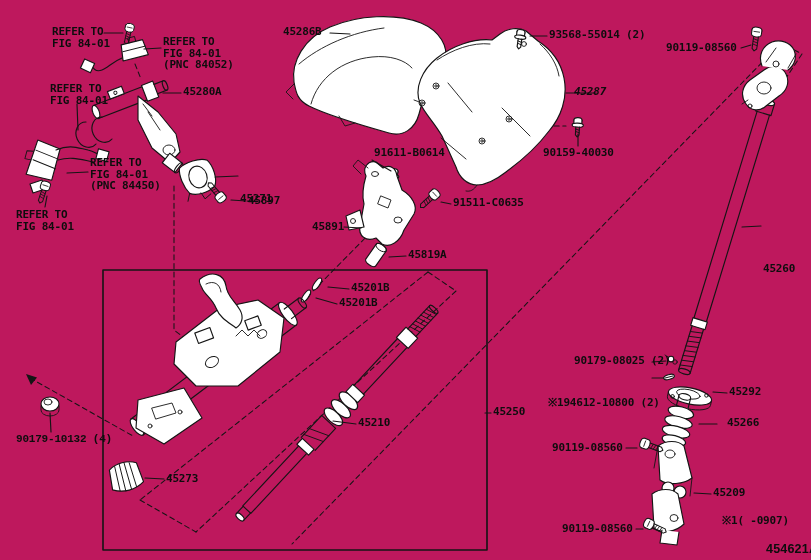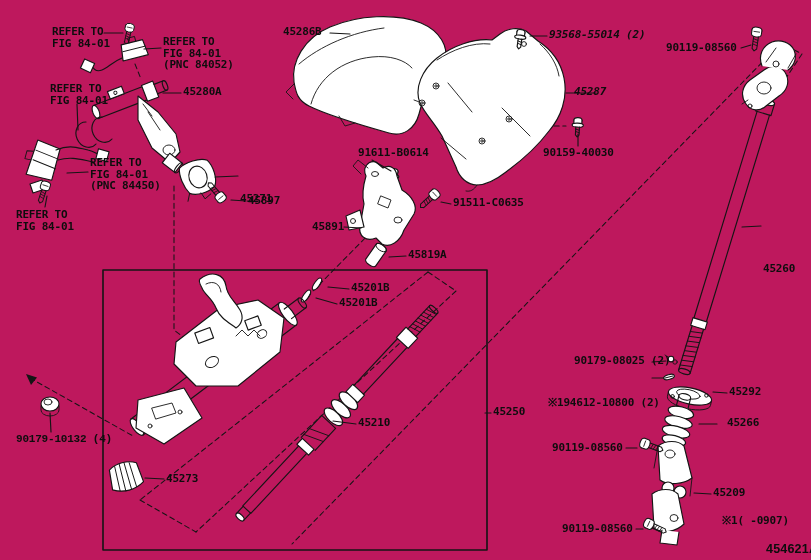--- a/index.html
+++ b/index.html
@@ -334,25 +334,25 @@
 FIG 84-01</div>
       <div class="lbl" style="left: 183px; top: 86px;">45280A</div>
       <div class="lbl" style="left: 90px; top: 157px;">REFER TO
 FIG 84-01
 (PNC 84450)</div>
       <div class="lbl" style="left: 16px; top: 209px;">REFER TO
 FIG 84-01</div>
       <div class="lbl" style="left: 240px; top: 170px; margin-top: 23px;">45271</div>
       <div class="lbl" style="left: 248px; top: 195px;">45897</div>
       <div class="lbl" style="left: 283px; top: 26px;">45286B</div>
-      <div class="lbl" style="left: 549px; top: 29px; font-style: italic;">93568-55014 (2)</div>
+      <div class="lbl" style="left: 549px; top: 29px;">93568-55014 (2)</div>
       <div class="lbl" style="left: 666px; top: 42px;">90119-08560</div>
       <div class="lbl" style="left: 574px; top: 86px; font-style: italic;">45287</div>
       <div class="lbl" style="left: 543px; top: 147px;">90159-40030</div>
-      <div class="lbl" style="left: 358px; top: 147px;">91611-B0614</div>
+      <div class="lbl" style="left: 374px; top: 147px;">91611-B0614</div>
       <div class="lbl" style="left: 453px; top: 197px;">91511-C0635</div>
       <div class="lbl" style="left: 312px; top: 221px;">45891</div>
       <div class="lbl" style="left: 408px; top: 249px;">45819A</div>
       <div class="lbl" style="left: 351px; top: 282px;">45201B</div>
       <div class="lbl" style="left: 339px; top: 297px;">45201B</div>
       <div class="lbl" style="left: 493px; top: 406px;">45250</div>
       <div class="lbl" style="left: 358px; top: 417px;">45210</div>
       <div class="lbl" style="left: 166px; top: 473px;">45273</div>
       <div class="lbl" style="left: 16px; top: 434px; font-family: Liberation Mono, monospace;">90179-10132 (4)</div>
       <div class="lbl" style="left: 763px; top: 219px; margin-top: 44px;">45260</div>

